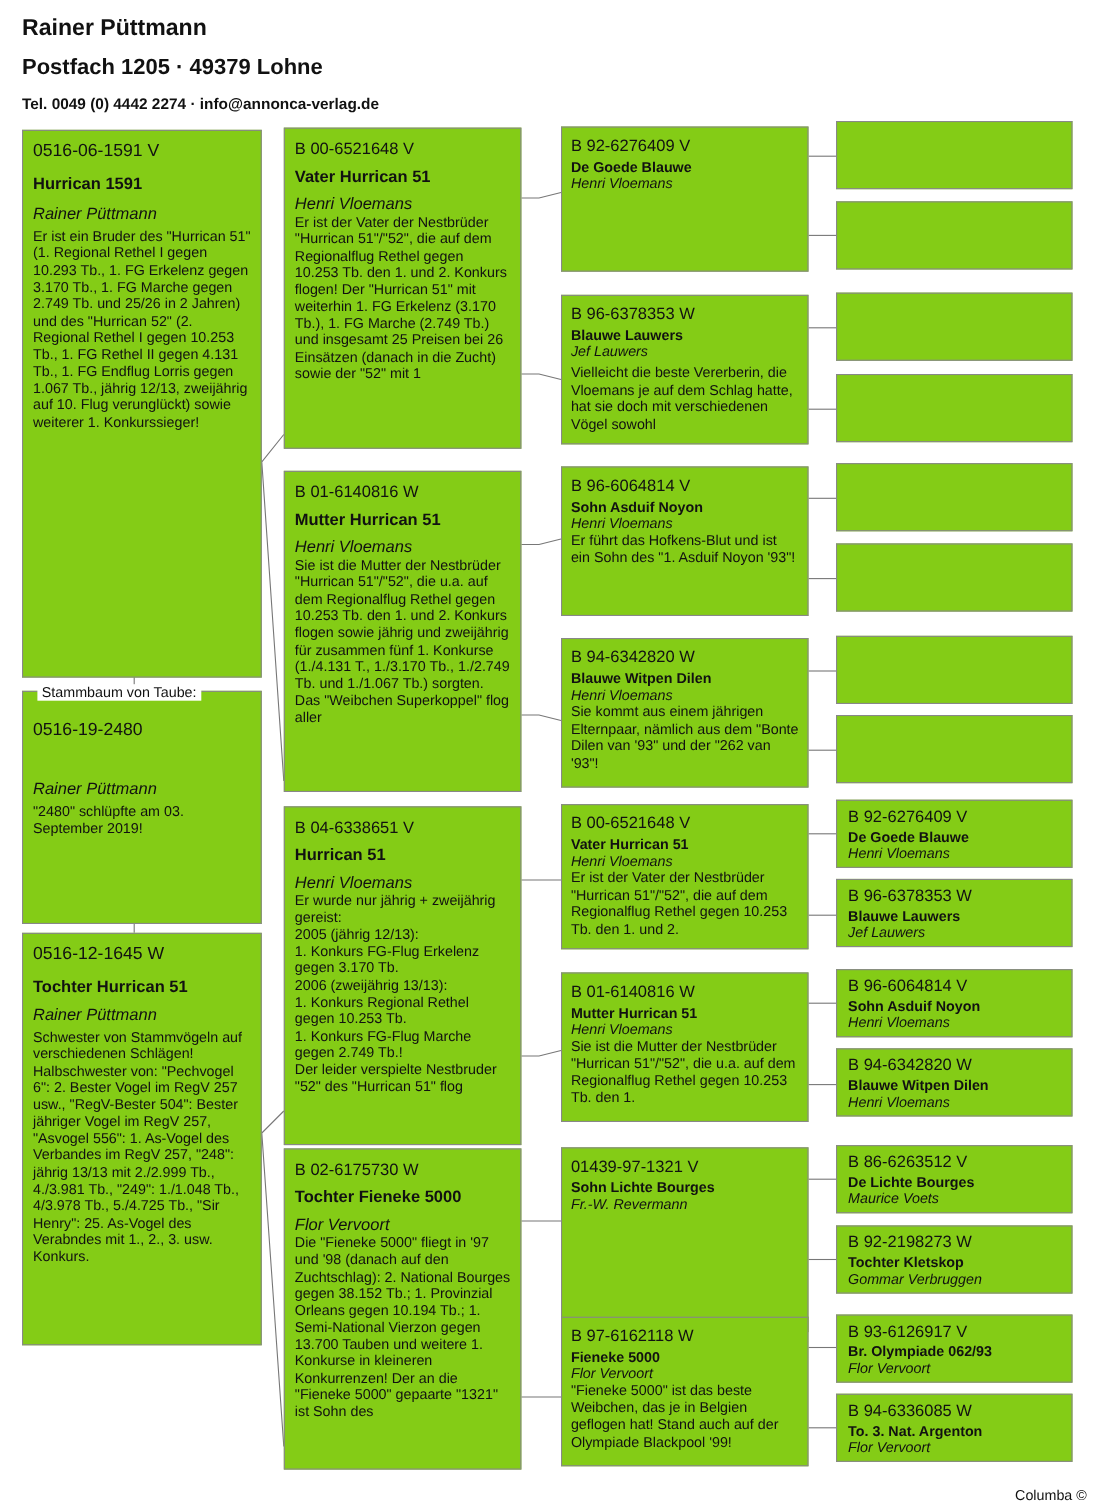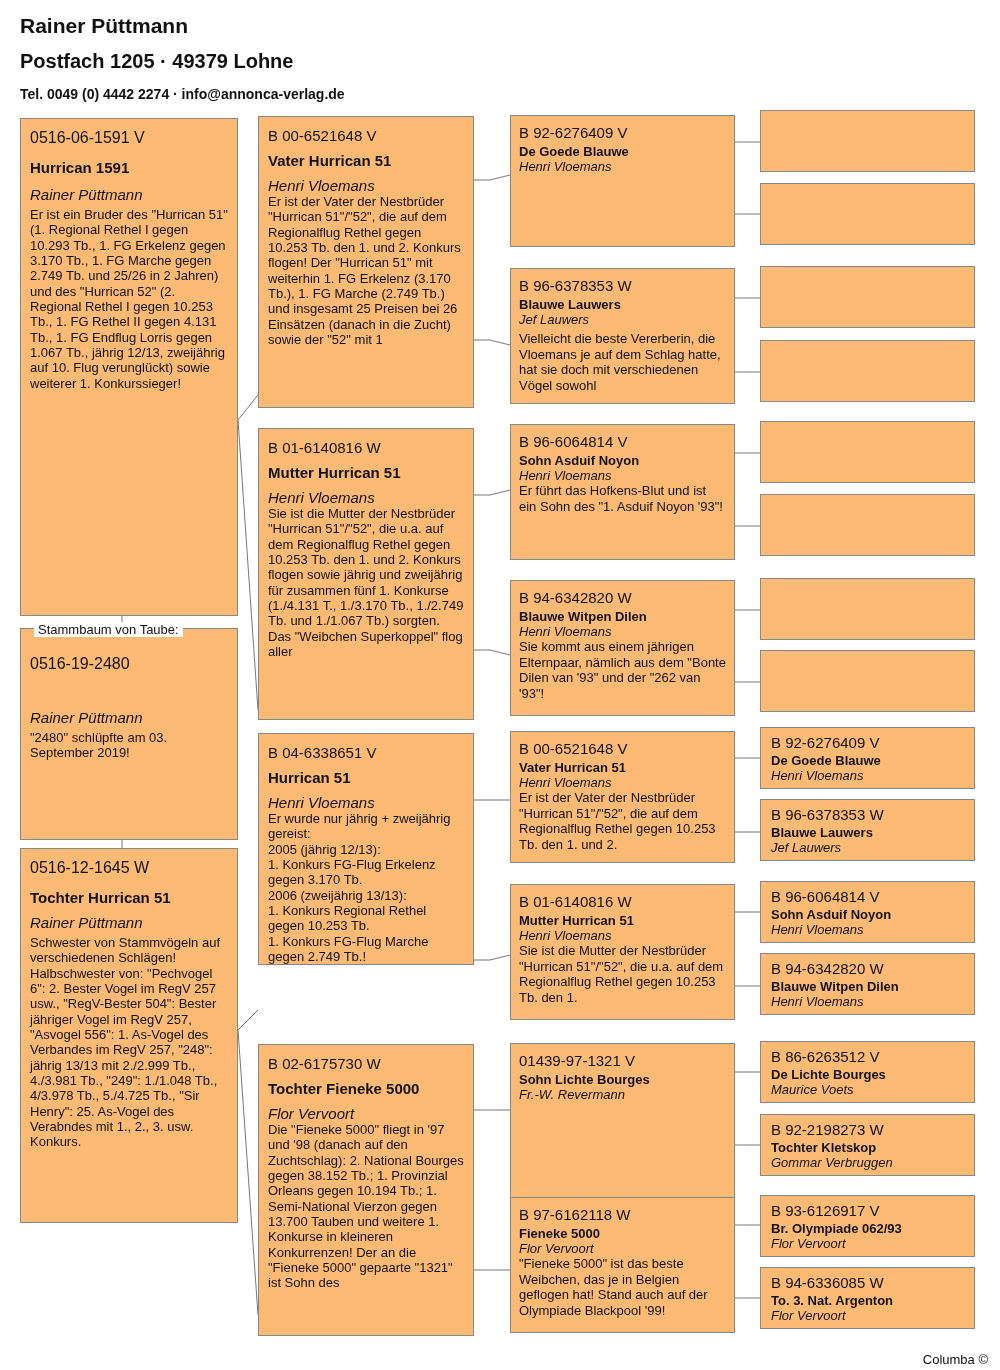--- a/index.html
+++ b/index.html
@@ -3,21 +3,21 @@
 <meta charset="utf-8">
 <style>
   html, body { margin:0; padding:0; background:#ffffff; }
   body { width:1000px; height:1370px; position:relative; overflow:hidden;
          font-family:"Liberation Sans", sans-serif; color:#111; }
   .hdr { position:absolute; left:20px; font-weight:bold; color:#111; }
   #h-name { top:14px; font-size:21px; }
   #h-addr { top:50px; font-size:20px; }
   #h-contact { top:86px; font-size:14px; }
 
-  .box { position:absolute; border:1.5px solid #888; background:#fdba74; box-sizing:border-box; overflow:hidden; }
+  .box { position:absolute; border:1.5px solid #888; background:#84cc16; box-sizing:border-box; overflow:hidden; }
   .ring { display:block; }
   .name { display:block; font-weight:bold; }
   .breeder { display:block; font-style:italic; }
   .desc { display:block; line-height:1.18; }
 
   
   .c1 { left:20px; width:218px; padding:10px 9px; }
   .c1 .ring { font-size:16px; margin-bottom:12px; }
   .c1 .name { font-size:15px; margin-bottom:10px; }
   .c1 .breeder { font-size:15px; margin-bottom:4px; }
@@ -117,21 +117,21 @@
   <span class="name">Vater Hurrican 51</span>
   <span class="breeder">Henri Vloemans</span>
   <span class="desc">Er ist der Vater der Nestbrüder "Hurrican 51"/"52", die auf dem Regionalflug Rethel gegen 10.253 Tb. den 1. und 2. Konkurs flogen! Der "Hurrican 51" mit weiterhin 1. FG Erkelenz (3.170 Tb.), 1. FG Marche (2.749 Tb.) und insgesamt 25 Preisen bei 26 Einsätzen (danach in die Zucht) sowie der "52" mit 1</span>
 </div>
 <div class="box c2" style="top:428px;height:292px;">
   <span class="ring">B 01-6140816 W</span>
   <span class="name">Mutter Hurrican 51</span>
   <span class="breeder">Henri Vloemans</span>
   <span class="desc">Sie ist die Mutter der Nestbrüder "Hurrican 51"/"52", die u.a. auf dem Regionalflug Rethel gegen 10.253 Tb. den 1. und 2. Konkurs flogen sowie jährig und zweijährig für zusammen fünf 1. Konkurse (1./4.131 T., 1./3.170 Tb., 1./2.749 Tb. und 1./1.067 Tb.) sorgten. Das "Weibchen Superkoppel" flog aller</span>
 </div>
-<div class="box c2" style="top:733px;height:232px;">
+<div class="box c2" style="top:733px;height:308px;">
   <span class="ring">B 04-6338651 V</span>
   <span class="name">Hurrican 51</span>
   <span class="breeder">Henri Vloemans</span>
   <span class="desc" style="white-space:pre-line;">Er wurde nur jährig + zweijährig gereist:
 2005 (jährig 12/13):
 1. Konkurs FG-Flug Erkelenz gegen 3.170 Tb.
 2006 (zweijährig 13/13):
 1. Konkurs Regional Rethel gegen 10.253 Tb.
 1. Konkurs FG-Flug Marche gegen 2.749 Tb.!
 Der leider verspielte Nestbruder "52" des "Hurrican 51" flog</span>

